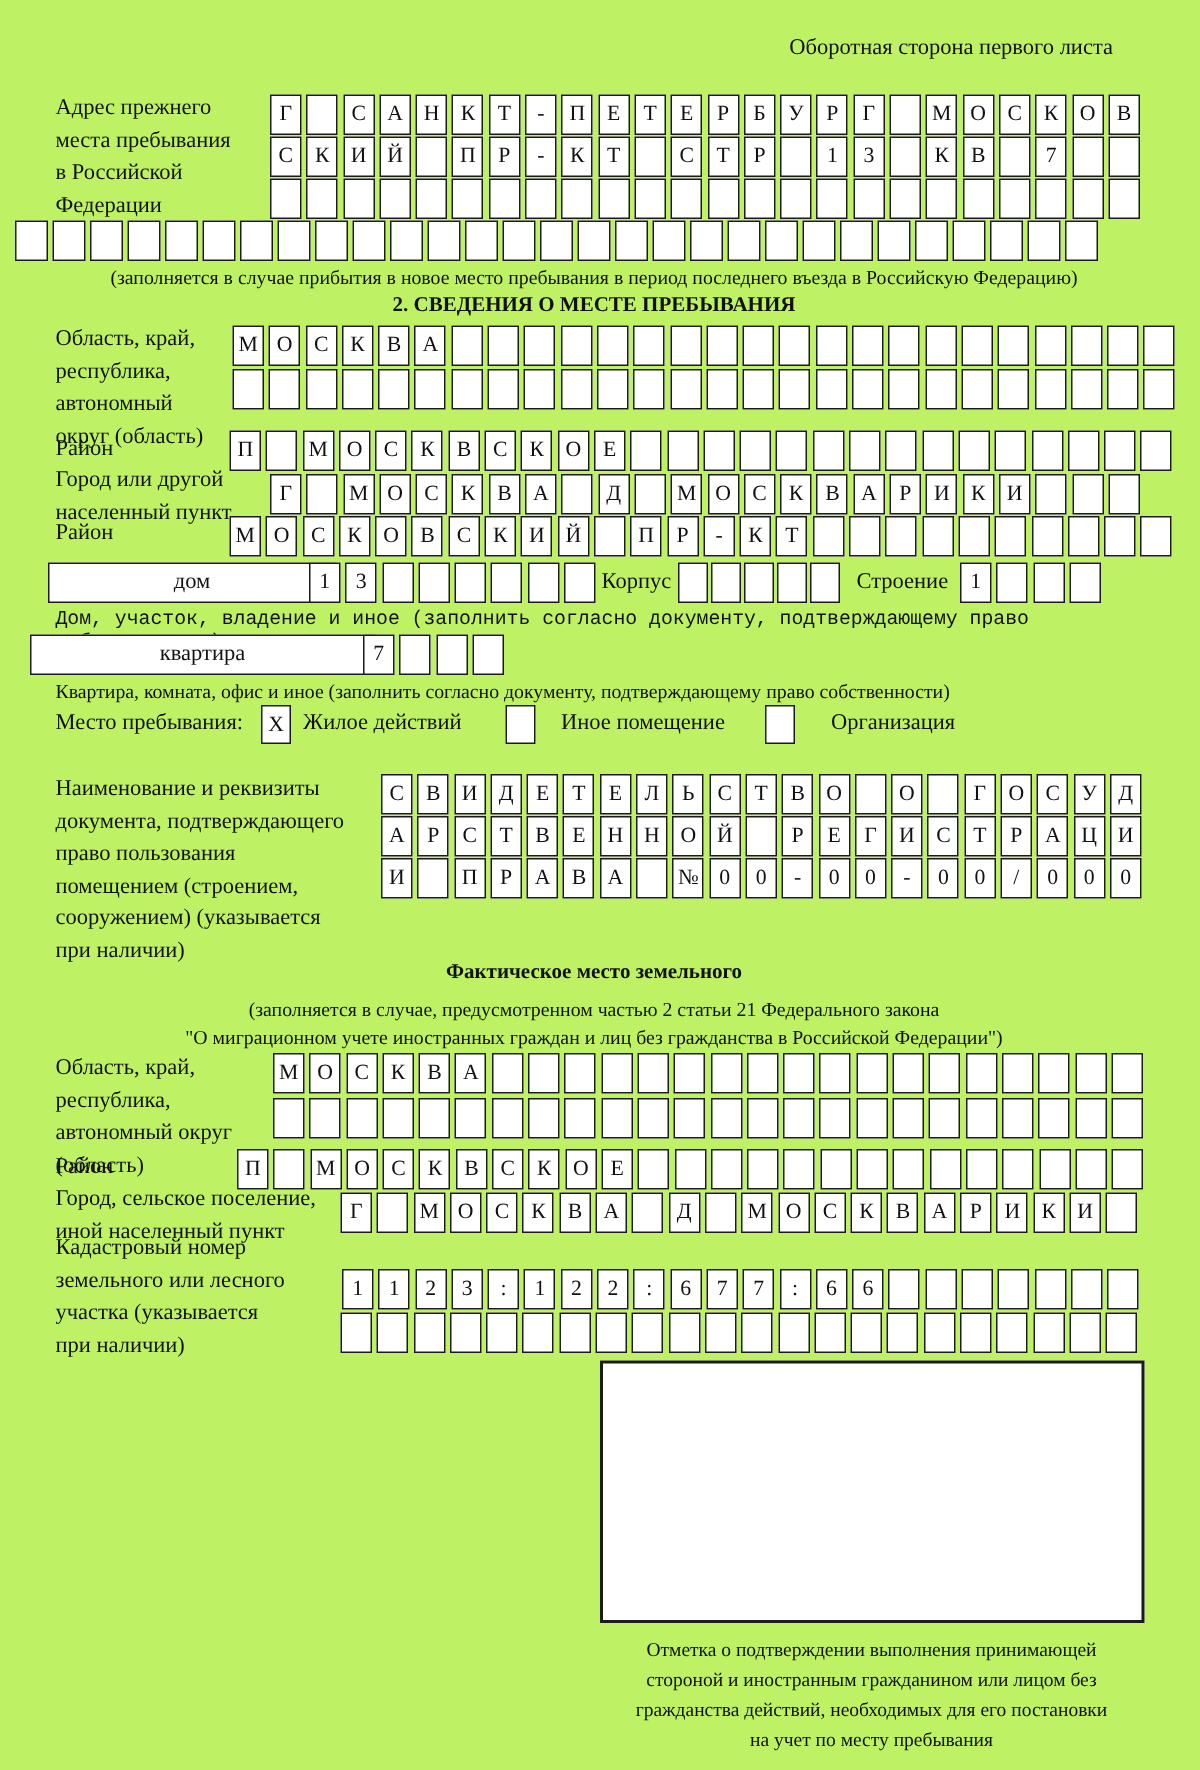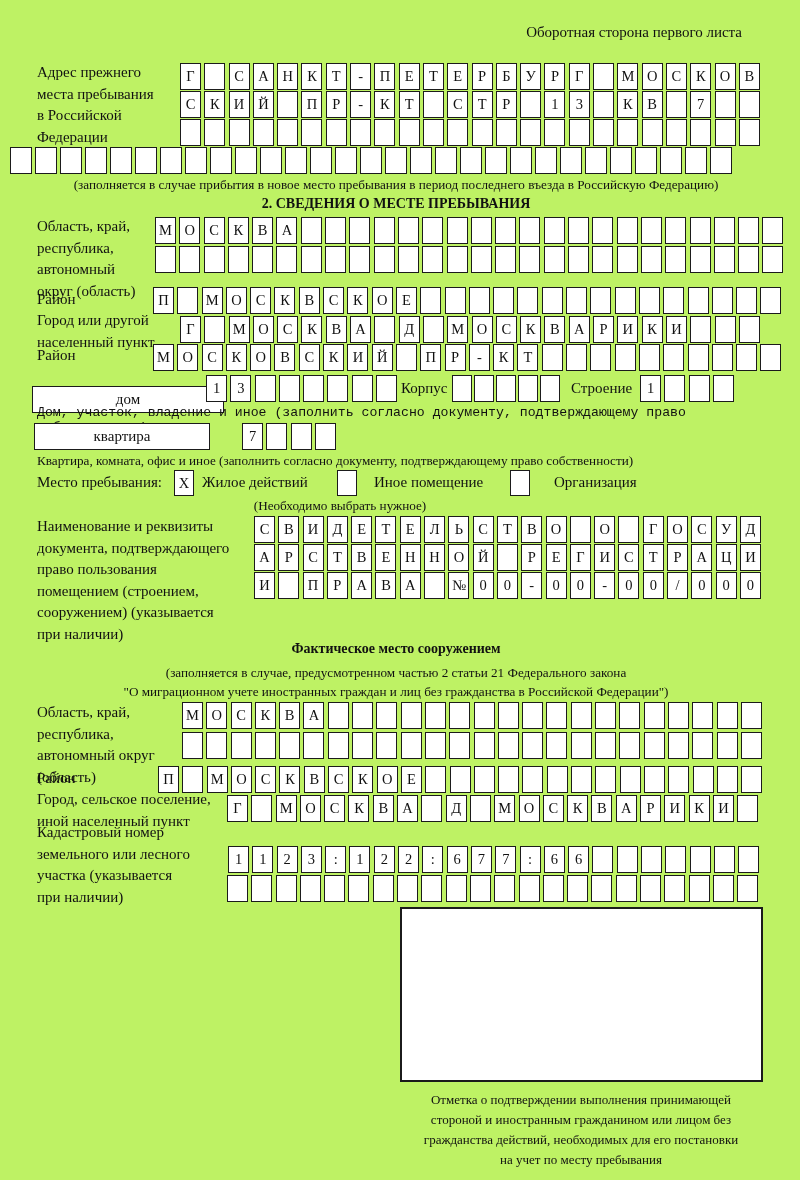--- a/index.html
+++ b/index.html
@@ -315,21 +315,21 @@
       <span class="box"></span>
       <span class="box"></span>
       <span class="box"></span>
       <span class="box"></span>
       <span class="box"></span>
       <span class="box"></span>
       <span class="box"></span>
       <span class="box"></span>
     </div>
 
-  <div class="abs bigbox" style="left:32px;top:386px;width:192px;">дом</div>
+  <div class="abs bigbox" style="left:32px;top:375px;width:192px;">дом</div>
   <div class="abs boxrow" style="left:206px;top:375px;">
       <span class="box">1</span>
       <span class="box">3</span>
       <span class="box"></span>
       <span class="box"></span>
       <span class="box"></span>
       <span class="box"></span>
       <span class="box"></span>
       <span class="box"></span>
     </div>
@@ -343,37 +343,36 @@
     </div>
   <div class="abs label" style="left:571px;top:378px;">Строение</div>
   <div class="abs boxrow" style="left:640px;top:375px;">
       <span class="box">1</span>
       <span class="box"></span>
       <span class="box"></span>
       <span class="box"></span>
     </div>
   <div class="abs caption" style="left:37px;top:405px;font-family:Liberation Mono, monospace;">Дом, участок, владение и иное (заполнить согласно документу, подтверждающему право собственности)</div>
 
-  <div class="abs bigbox" style="left:34px;top:423px;width:176px;">квартира</div>
+  <div class="abs bigbox" style="left:20px;top:423px;width:230px;">квартира</div>
   <div class="abs boxrow" style="left:242px;top:423px;">
       <span class="box">7</span>
       <span class="box"></span>
       <span class="box"></span>
       <span class="box"></span>
     </div>
   <div class="abs caption" style="left:37px;top:453px;">Квартира, комната, офис и иное (заполнить согласно документу, подтверждающему право собственности)</div>
 
   <div class="abs label" style="left:37px;top:472px;">Место пребывания:</div>
   <div class="abs checkbox" style="left:174px;top:470px;">X</div>
   <div class="abs label" style="left:202px;top:472px;">Жилое действий</div>
   <div class="abs checkbox" style="left:337px;top:470px;"></div>
   <div class="abs label" style="left:374px;top:472px;">Иное помещение</div>
   <div class="abs checkbox" style="left:510px;top:470px;"></div>
   <div class="abs label" style="left:554px;top:472px;">Организация</div>
-  <div class="abs caption" style="left:180px;top:498px;width:320px;text-align:center;">(Необходимо выбрать нужное)</div>
 
   <div class="abs label" style="left:37px;top:516px;">Наименование и реквизиты
 документа, подтверждающего
 право пользования
 помещением (строением,
 сооружением) (указывается
 при наличии)</div>
   <div class="abs boxrow" style="left:254px;top:516px;">
       <span class="box">С</span>
       <span class="box">В</span>
@@ -437,21 +436,21 @@
       <span class="box">0</span>
       <span class="box">-</span>
       <span class="box">0</span>
       <span class="box">0</span>
       <span class="box">/</span>
       <span class="box">0</span>
       <span class="box">0</span>
       <span class="box">0</span>
     </div>
 
-  <div class="abs heading center" style="top:641px;">Фактическое место сооружением</div>
+  <div class="abs heading center" style="top:641px;">Фактическое место земельного</div>
   <div class="abs caption center" style="top:665px;">(заполняется в случае, предусмотренном частью 2 статьи 21 Федерального закона</div>
   <div class="abs caption center" style="top:684px;">"О миграционном учете иностранных граждан и лиц без гражданства в Российской Федерации")</div>
 
   <div class="abs label" style="left:37px;top:702px;">Область, край,
 республика,
 автономный округ
 (область)</div>
   <div class="abs boxrow" style="left:182px;top:702px;">
       <span class="box">М</span>
       <span class="box">О</span>

